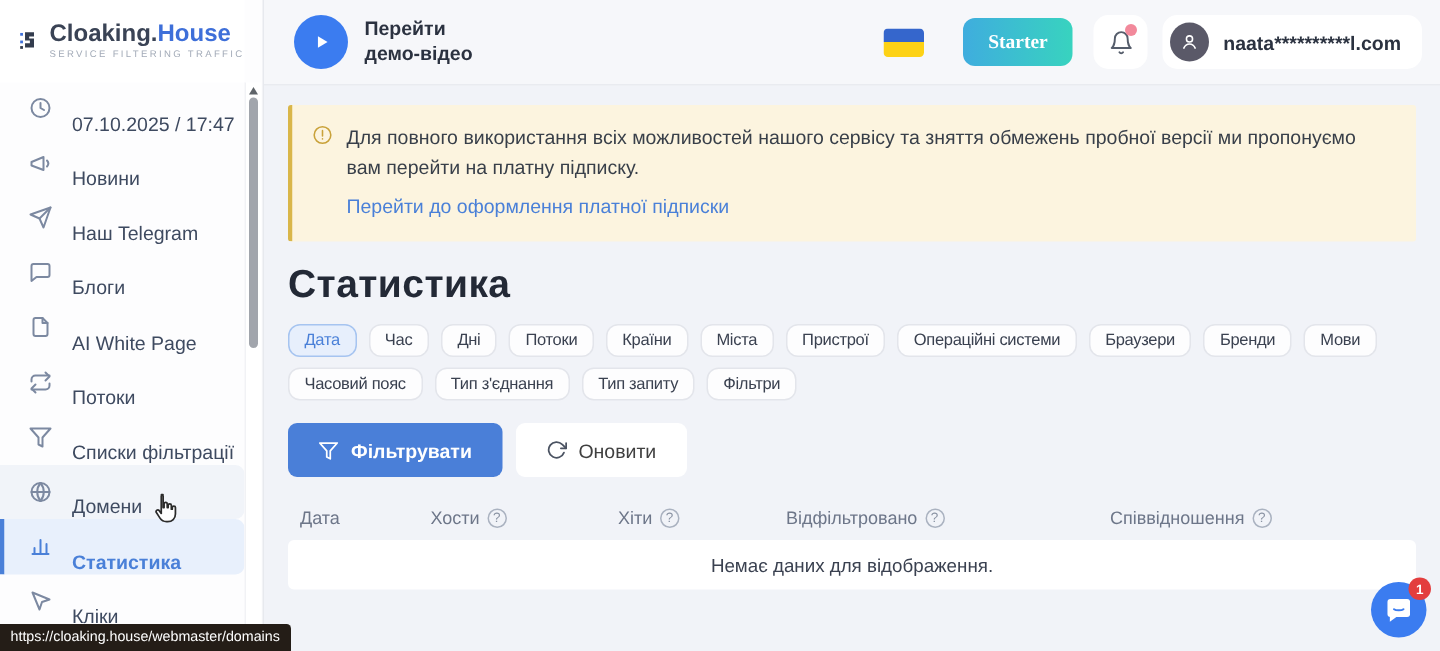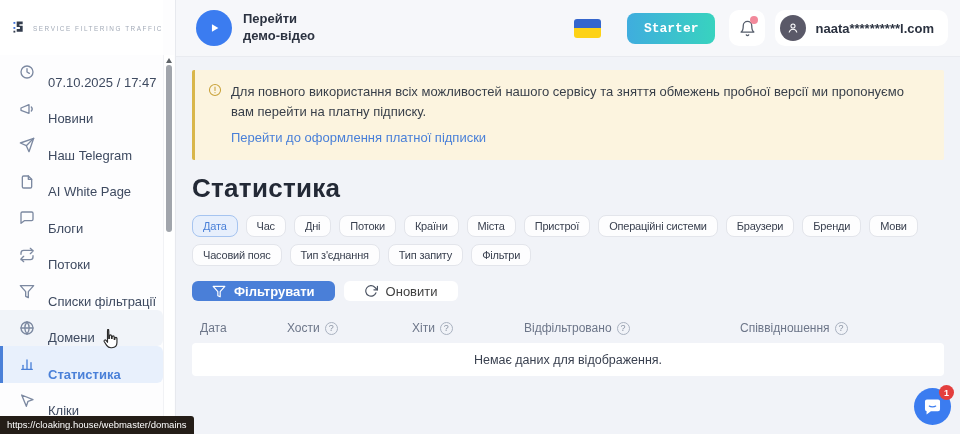--- a/index.html
+++ b/index.html
@@ -28,41 +28,41 @@
 
   
   .topbar{position:absolute;left:176px;top:0;right:0;height:57px;background:#f6f7fa;border-bottom:1px solid #e9ebf0;display:flex;align-items:center;padding:0 12px 0 20px;}
   .demo{display:flex;align-items:center;cursor:pointer;}
   .play{width:36px;height:36px;border-radius:50%;background:#3b7cf0;display:flex;align-items:center;justify-content:center;flex:none;}
   .demo-text{margin-left:11px;font-size:13px;font-weight:700;color:#2b3240;line-height:1.3;}
   .topbar-right{margin-left:auto;display:flex;align-items:center;}
   .flag{width:27px;height:19px;border-radius:3px;overflow:hidden;display:block;cursor:pointer;flex:none;}
   .flag .fb{display:block;height:50%;background:#3566cc;}
   .flag .fy{display:block;height:50%;background:#fdd216;}
-  .plan{margin-left:26px;border:0;color:#fff;font-weight:700;font-size:13px;font-family:Liberation Mono, monospace;padding:8px 17px;border-radius:8px;background:linear-gradient(90deg,#3fadde,#38d3bf);cursor:pointer;}
+  .plan{margin-left:26px;border:0;color:#fff;font-weight:700;font-size:13px;font-family:Liberation Serif, serif;padding:8px 17px;border-radius:8px;background:linear-gradient(90deg,#3fadde,#38d3bf);cursor:pointer;}
   .bellbox{margin-left:14px;width:36px;height:36px;background:#fff;border:0;border-radius:10px;position:relative;display:flex;align-items:center;justify-content:center;cursor:pointer;}
   .bellbox svg{width:17px;height:17px;stroke:#555d6b;fill:none;stroke-width:1.8;stroke-linecap:round;stroke-linejoin:round;}
   .bell-dot{position:absolute;top:6px;right:7px;width:8px;height:8px;border-radius:50%;background:#f2899b;}
   .user{margin-left:10px;background:#fff;border-radius:10px;display:flex;align-items:center;gap:9px;padding:5px 14px 5px 5px;font-size:13px;font-weight:700;color:#2b3240;cursor:pointer;}
   .avatar{width:26px;height:26px;border-radius:50%;background:#5a5968;display:flex;align-items:center;justify-content:center;flex:none;}
   .avatar svg{width:14px;height:14px;stroke:#fff;fill:none;stroke-width:1.8;stroke-linecap:round;}
 
   
   .content{position:absolute;left:176px;top:57px;right:0;bottom:0;padding:13px 16px;}
   .banner{background:#fcf4df;border-left:3px solid #d9b64a;border-radius:2px;padding:12px 16px 14px 13px;display:flex;gap:9px;}
   .warn-ic{flex:none;margin-top:1px;}
   .warn-ic svg{width:14px;height:14px;stroke:#c9a23a;fill:none;stroke-width:1.8;stroke-linecap:round;}
   .banner p{margin:0;font-size:13px;color:#383f49;line-height:1.5;max-width:742px;}
   .banner-link{display:inline-block;margin-top:9px;font-size:13px;color:#4a80d8;text-decoration:none;cursor:pointer;}
   h1{margin:13px 0 11px;font-size:26px;color:#232936;letter-spacing:.3px;font-weight:bold;}
   .tabs{display:flex;flex-wrap:wrap;gap:7px 8px;max-width:752px;}
   .tab{background:#fdfdfe;border:1px solid #e3e5eb;border-radius:8px;padding:4px 10px;font-size:11px;letter-spacing:-0.2px;color:#3a4150;cursor:pointer;font-family:inherit;white-space:nowrap;}
   .tab.active{background:#e7effc;border-color:#a6c4f0;color:#4a80d8;}
   .actions{display:flex;gap:9px;margin-top:15px;}
-  .btn{display:flex;align-items:center;gap:8px;height:20px;border-radius:6px;font-size:13px;font-weight:600;padding:0 20px;border:0;cursor:pointer;font-family:inherit;}
+  .btn{display:flex;align-items:center;gap:8px;height:36px;border-radius:6px;font-size:13px;font-weight:600;padding:0 20px;border:0;cursor:pointer;font-family:inherit;}
   .btn svg{width:14px;height:14px;fill:none;stroke-width:2;stroke-linecap:round;stroke-linejoin:round;}
   .btn.primary{background:#4a7fd8;color:#fff;}
   .btn.primary svg{stroke:#fff;}
   .btn.ghost{background:#fff;color:#404040;font-weight:500;}
   .btn.ghost svg{stroke:#4b5362;}
   .thead{display:flex;align-items:center;height:30px;margin-top:12px;padding:0 8px;font-size:12px;color:#6d7689;}
   .th{display:flex;align-items:center;gap:5px;}
   .c1{width:87px;}.c2{width:125px;text-align:right;}.c3{width:112px;text-align:right;}.c4{width:216px;}
   .help{width:13px;height:13px;border:1px solid #aab2c0;border-radius:50%;font-size:9px;color:#8a93a3;display:inline-flex;align-items:center;justify-content:center;cursor:pointer;flex:none;}
   .empty{background:#fff;border-radius:4px;height:33px;display:flex;align-items:center;justify-content:center;font-size:12.5px;color:#3a4150;}
@@ -81,20 +81,21 @@
 
   <aside class="sidebar">
     <div class="logo">
       <svg width="25" height="29" viewBox="0 0 26 30">
         <rect x="1" y="3" width="4" height="4" fill="#3e6fd9"></rect>
         <rect x="1" y="14" width="4" height="4" fill="#3e6fd9"></rect>
         <path d="M8 2h13v6h-7v3h7v13H8v-6h7v-4H8z" fill="#333c4e"></path>
         <rect x="1" y="22" width="4" height="4" fill="#333c4e"></rect>
       </svg>
       <div class="logo-text">
+        <div class="brand"><span>Cloaking.</span><span class="accent">House</span></div>
         <div class="tagline">SERVICE FILTERING TRAFFIC</div>
       </div>
     </div>
 
     <nav class="nav">
       <div class="nav-item">
         <svg viewBox="0 0 24 24">
             <circle cx="12" cy="12" r="9"></circle>
             <path d="M12 7v5l3.5 2"></path>
           </svg>
@@ -109,30 +110,30 @@
       </div>
       <div class="nav-item">
         <svg viewBox="0 0 24 24">
             <path d="M22 2L11 13"></path>
             <path d="M22 2l-7 20-4-9-9-4 20-7z"></path>
           </svg>
         <span class="nav-label">Наш Telegram</span>
       </div>
       <div class="nav-item">
         <svg viewBox="0 0 24 24">
+            <path d="M21 14a2 2 0 0 1-2 2H8l-5 4V5a2 2 0 0 1 2-2h14a2 2 0 0 1 2 2z"></path>
+          </svg>
+        <span class="nav-label">Блоги</span>
+      </div>
+      <div class="nav-item">
+        <svg viewBox="0 0 24 24">
             <path d="M14 3H7a2 2 0 0 0-2 2v14a2 2 0 0 0 2 2h10a2 2 0 0 0 2-2V8z"></path>
             <path d="M14 3v5h5"></path>
           </svg>
         <span class="nav-label">AI White Page</span>
-      </div>
-      <div class="nav-item">
-        <svg viewBox="0 0 24 24">
-            <path d="M21 14a2 2 0 0 1-2 2H8l-5 4V5a2 2 0 0 1 2-2h14a2 2 0 0 1 2 2z"></path>
-          </svg>
-        <span class="nav-label">Блоги</span>
       </div>
       <div class="nav-item">
         <svg viewBox="0 0 24 24">
             <path d="M17 2l4 4-4 4"></path>
             <path d="M3 11V9a4 4 0 0 1 4-4h14"></path>
             <path d="M7 22l-4-4 4-4"></path>
             <path d="M21 13v2a4 4 0 0 1-4 4H3"></path>
           </svg>
         <span class="nav-label">Потоки</span>
       </div>

